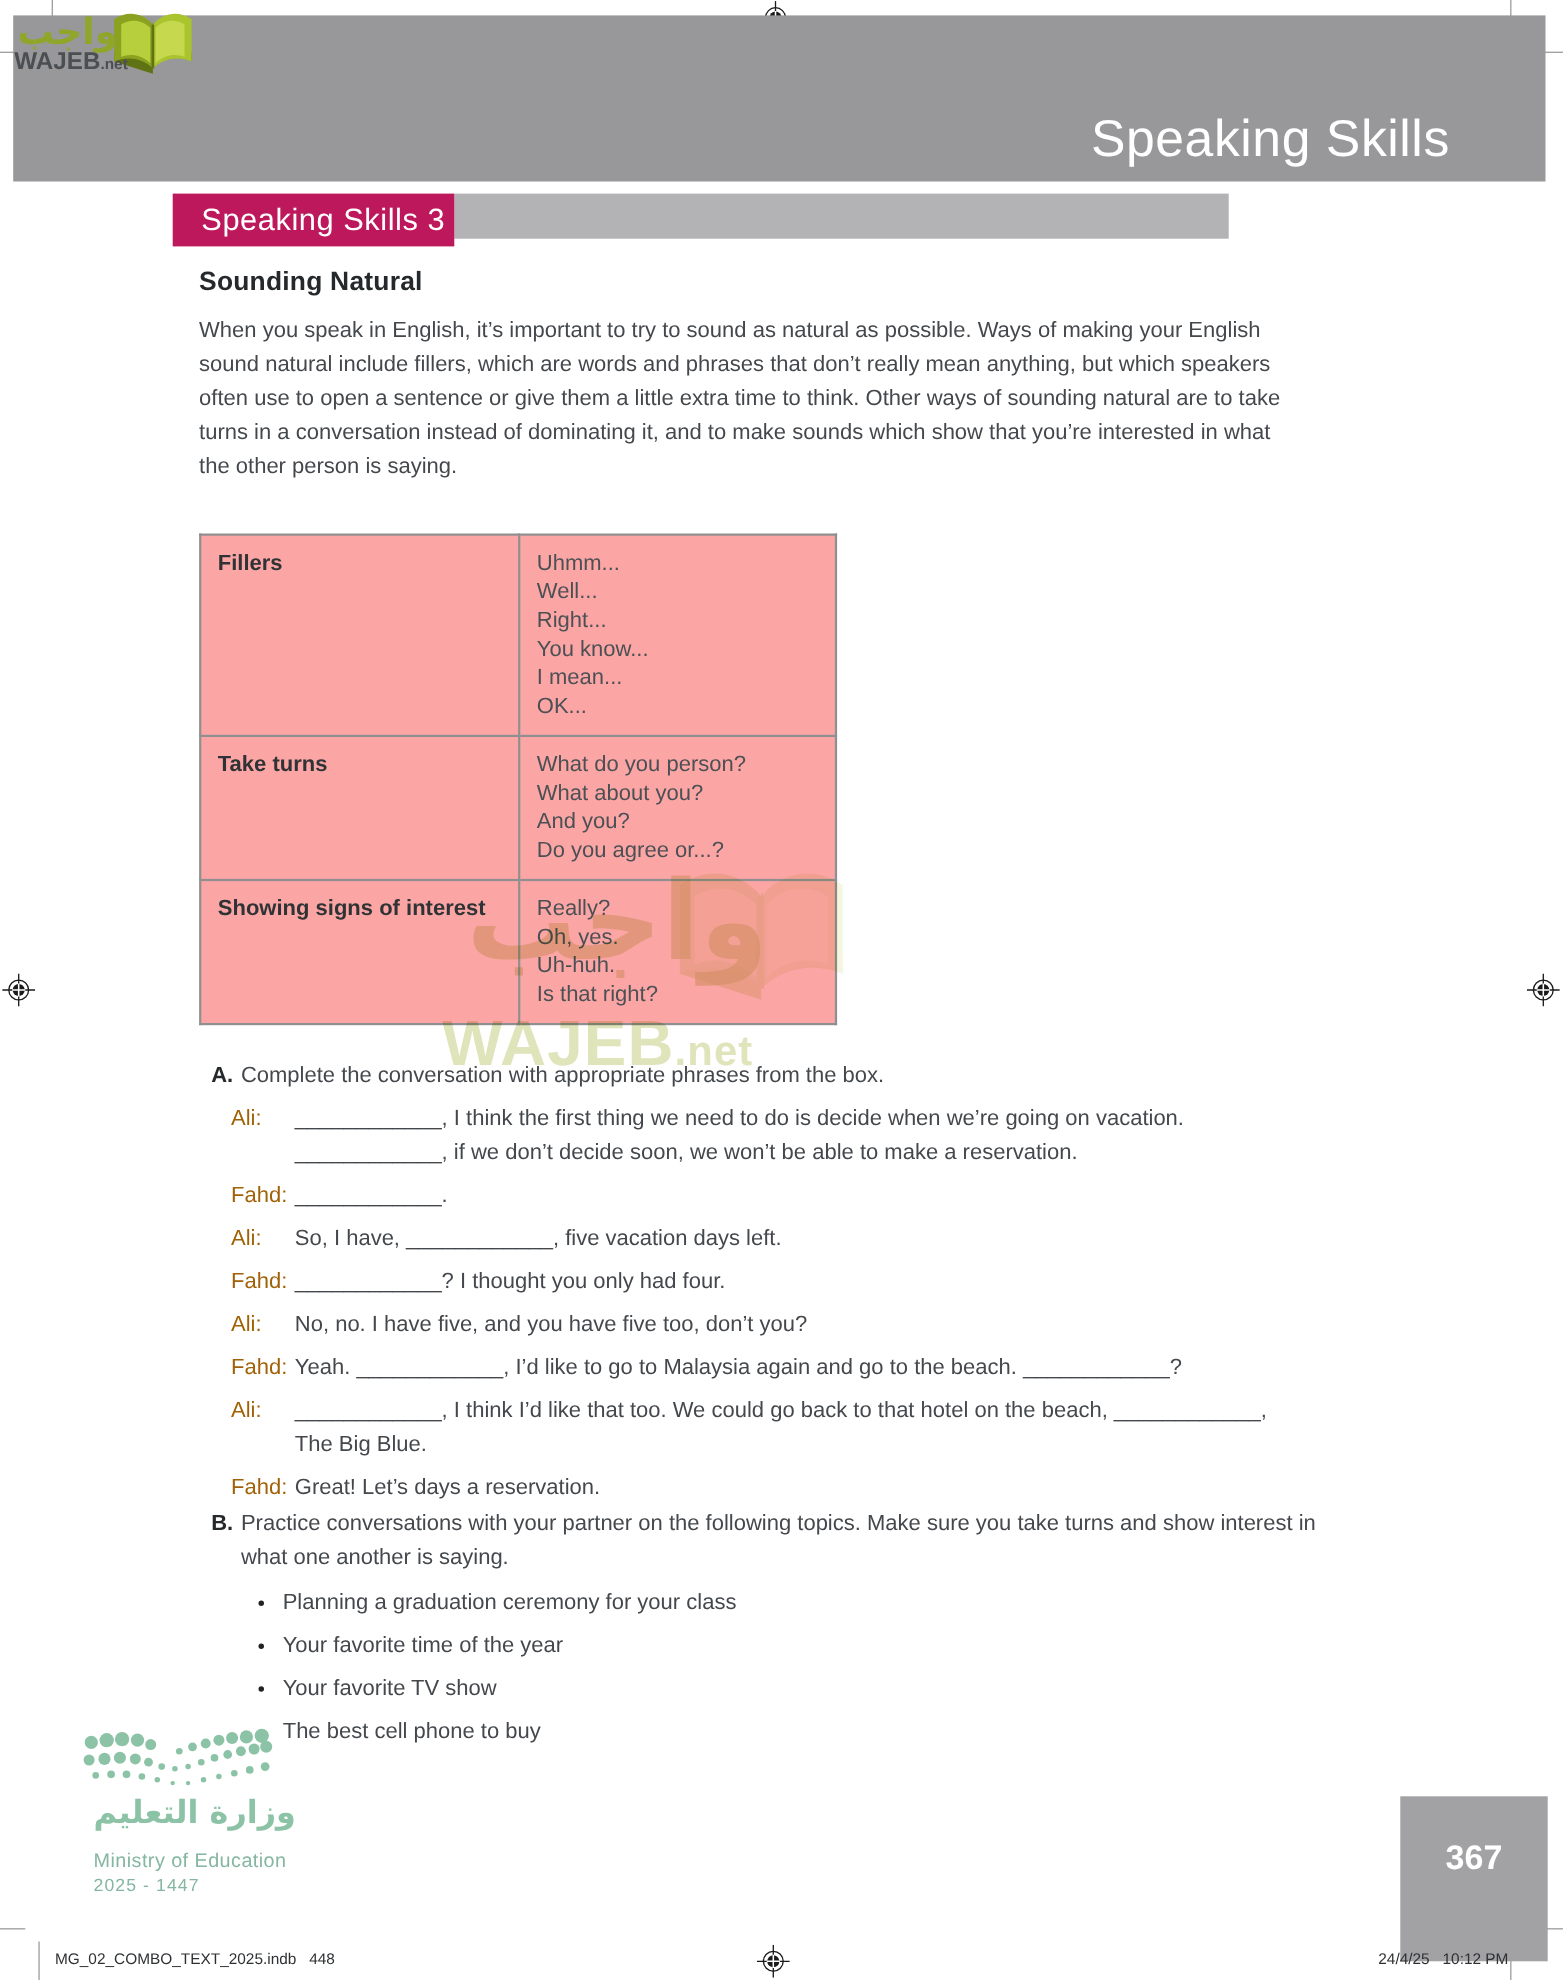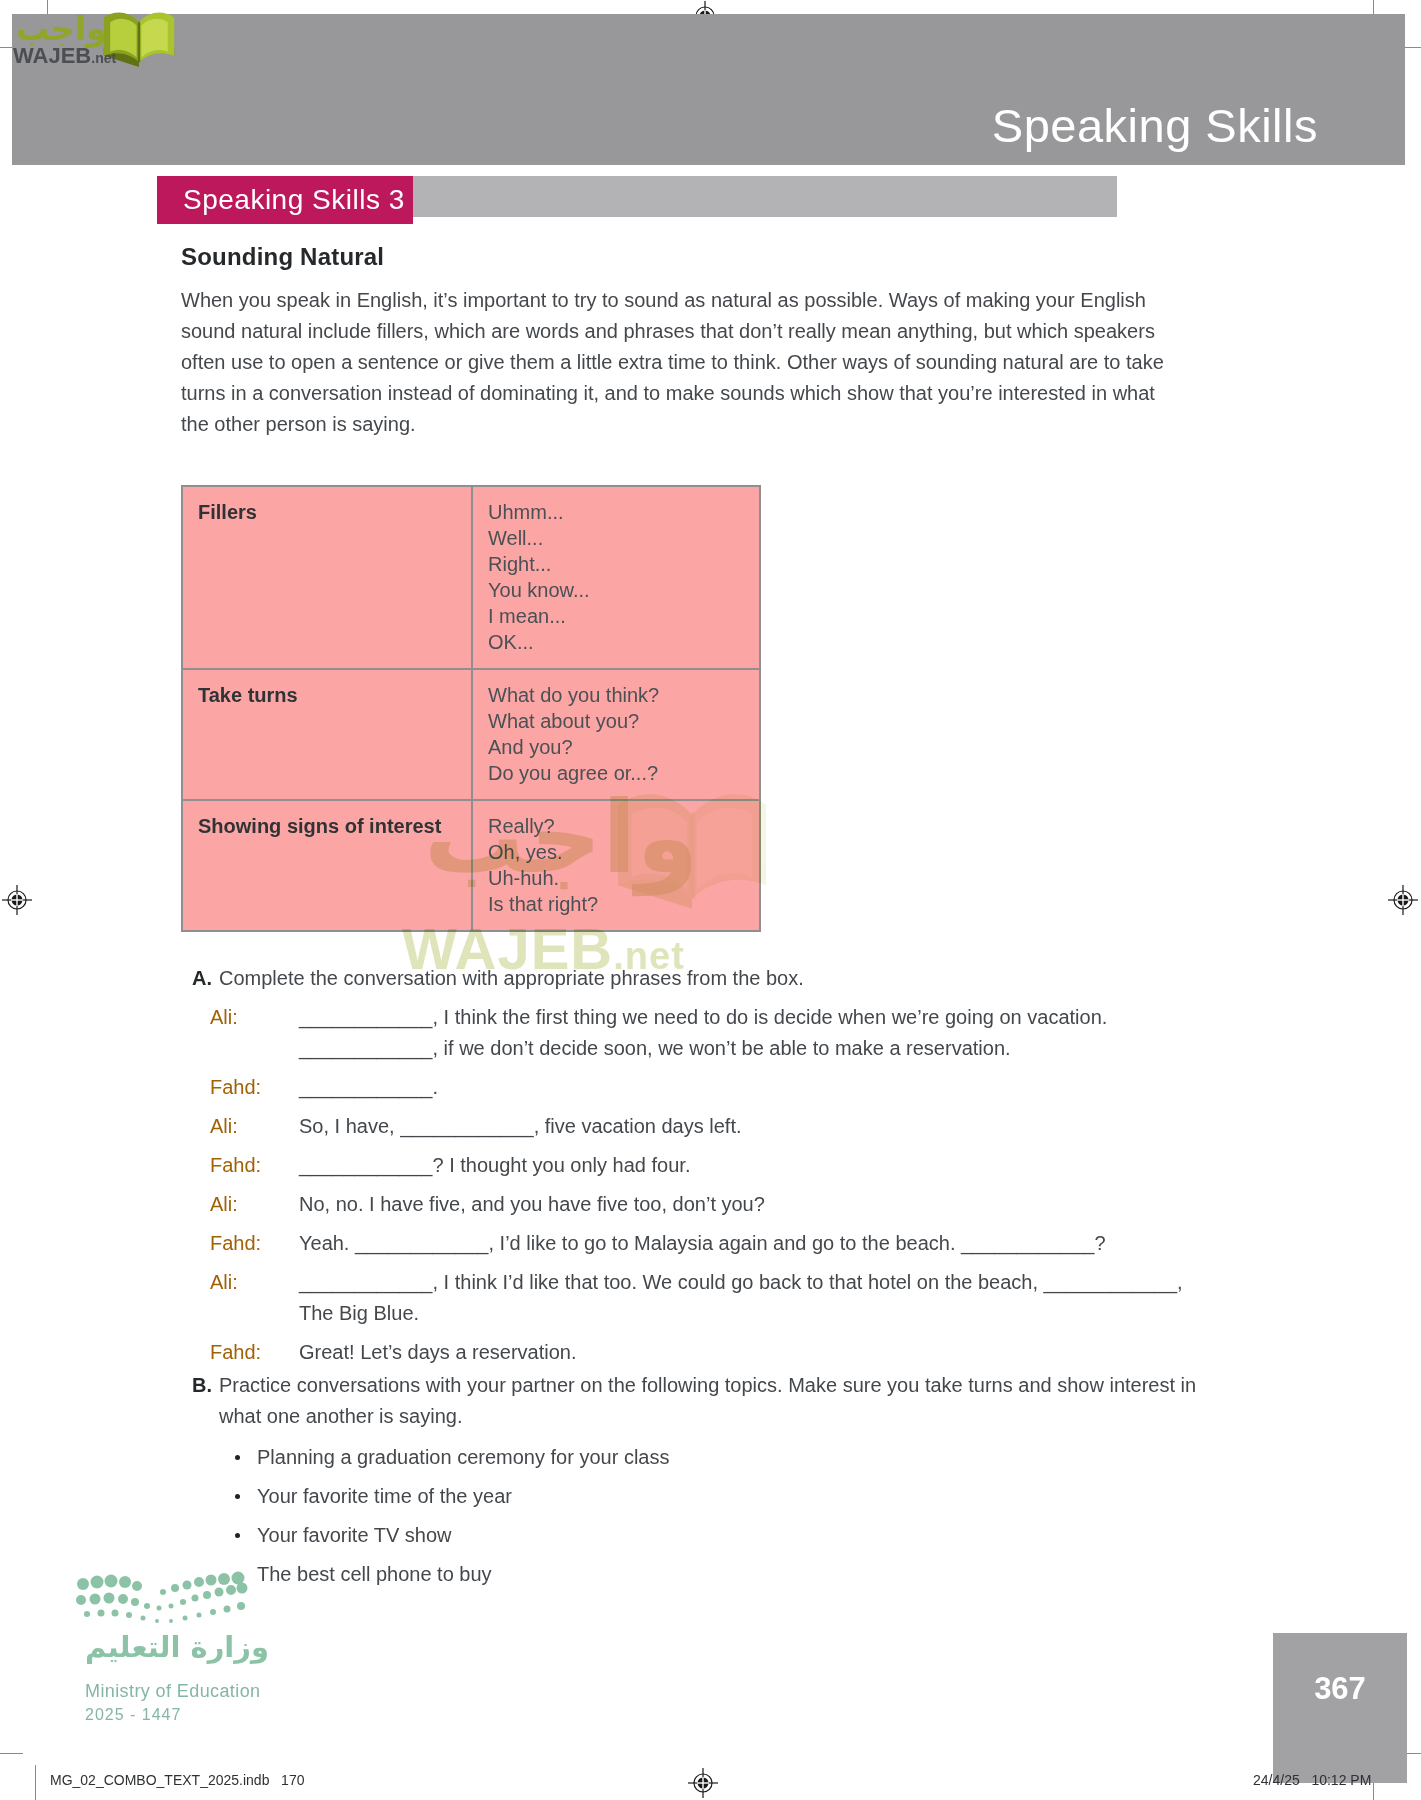--- a/index.html
+++ b/index.html
@@ -39,21 +39,21 @@
           letter-spacing:1px;line-height:1;}
   .wm-net .tld{font-size:38px;font-weight:bold;}
   .wm-book{left:608px;top:770px;opacity:.55;}
 
   
   .ex-head{left:192px;display:grid;grid-template-columns:27px 1fr;font-size:20px;line-height:31px;color:#44484c;}
   .ex-letter{font-weight:bold;color:#26292b;}
   .dialog{left:210px;top:1002px;width:1120px;font-size:20px;line-height:31px;}
   .turn{display:grid;grid-template-columns:58px 1fr;margin-bottom:8px;}
   .spk{font-weight:normal;color:#a16207;}
-  .dline{white-space:nowrap;color:#44484c;margin-left:31px;}
+  .dline{white-space:nowrap;color:#44484c;}
   .topics{left:233px;top:1442px;font-size:20px;}
   .topic{position:relative;padding-left:24px;line-height:31px;margin-bottom:8px;white-space:nowrap;}
   .topic::before{content:"";position:absolute;left:2px;top:13px;width:5px;height:5px;border-radius:50%;background:#222;}
 
   
   .logo{z-index:6;}
   .logo-ar{left:10px;top:8px;font-family:"DejaVu Sans",sans-serif;direction:rtl;font-size:33px;
            font-weight:bold;color:#8fa62a;line-height:1;}
   .logo-net{left:7px;top:41px;color:#4b4e52;font-weight:900;font-size:22px;line-height:1;}
   .logo-net .tld{font-size:14px;font-weight:bold;}
@@ -162,21 +162,21 @@
         <div>Well...</div>
         <div>Right...</div>
         <div>You know...</div>
         <div>I mean...</div>
         <div>OK...</div>
       </td>
     </tr>
     <tr>
       <td class="cat">Take turns</td>
       <td class="phr">
-        <div>What do you think?</div>
+        <div>What do you person?</div>
         <div>What about you?</div>
         <div>And you?</div>
         <div>Do you agree or...?</div>
       </td>
     </tr>
     <tr>
       <td class="cat">Showing signs of interest</td>
       <td class="phr">
         <div>Really?</div>
         <div>Oh, yes.</div>
@@ -303,16 +303,16 @@
     </g>
   </svg>
   <div class="abs moe-ar">وزارة التعليم</div>
   <div class="abs moe-en">Ministry of Education</div>
   <div class="abs moe-yr">2025 - 1447</div>
 
   <div class="abs page-badge">
     <span class="page-num">367</span>
   </div>
 
-  <div class="abs print-file">MG_02_COMBO_TEXT_2025.indb   170</div>
+  <div class="abs print-file">MG_02_COMBO_TEXT_2025.indb   448</div>
   <div class="abs print-dt">24/4/25   10:12 PM</div>
 
 </div>
 
 </body></html>

